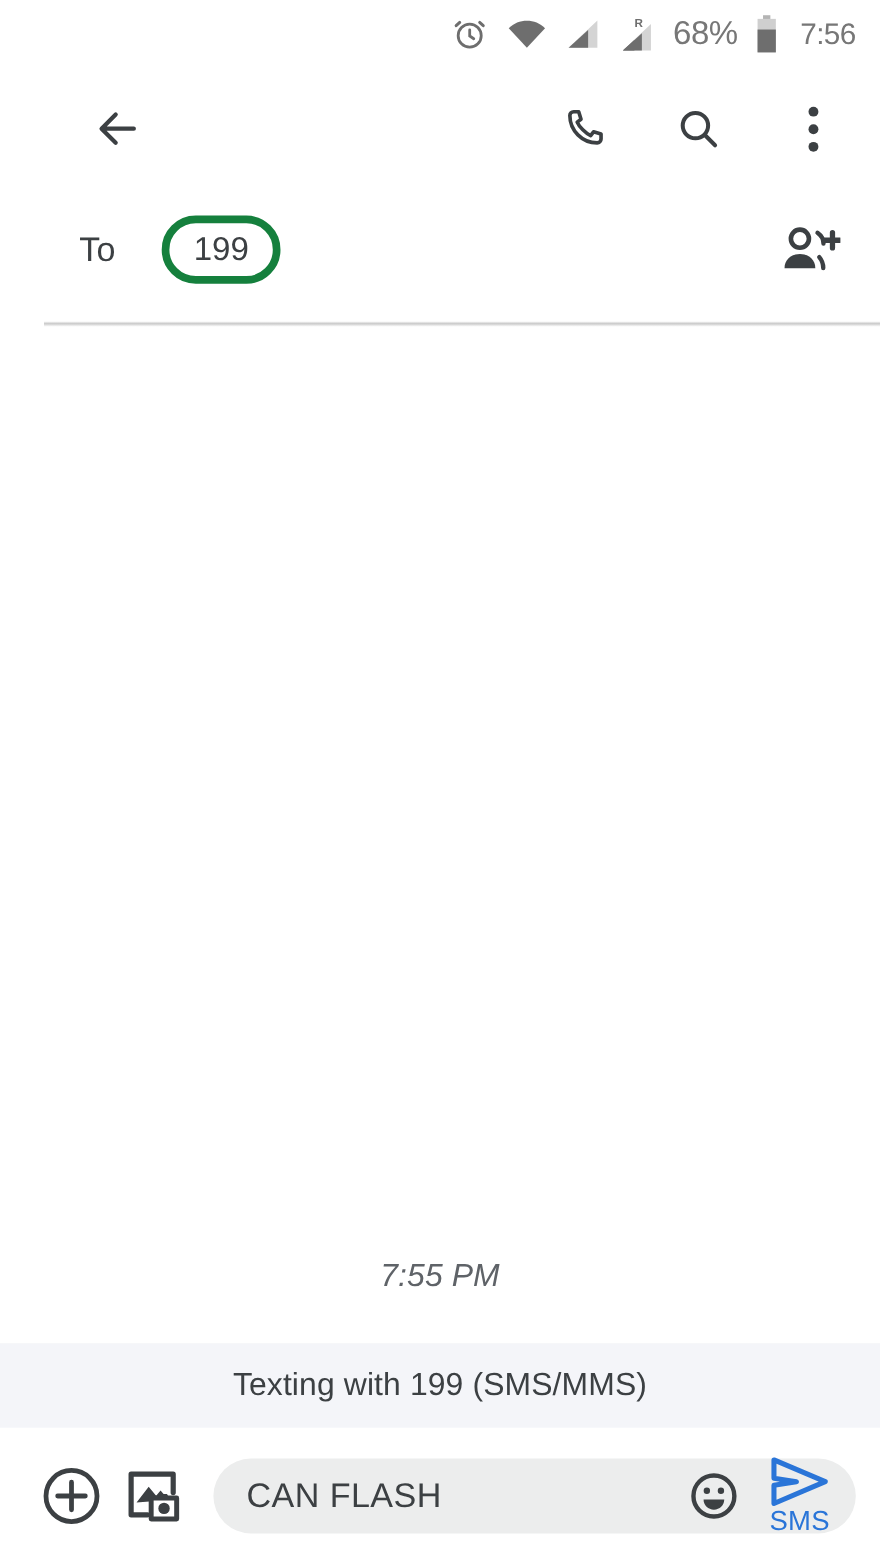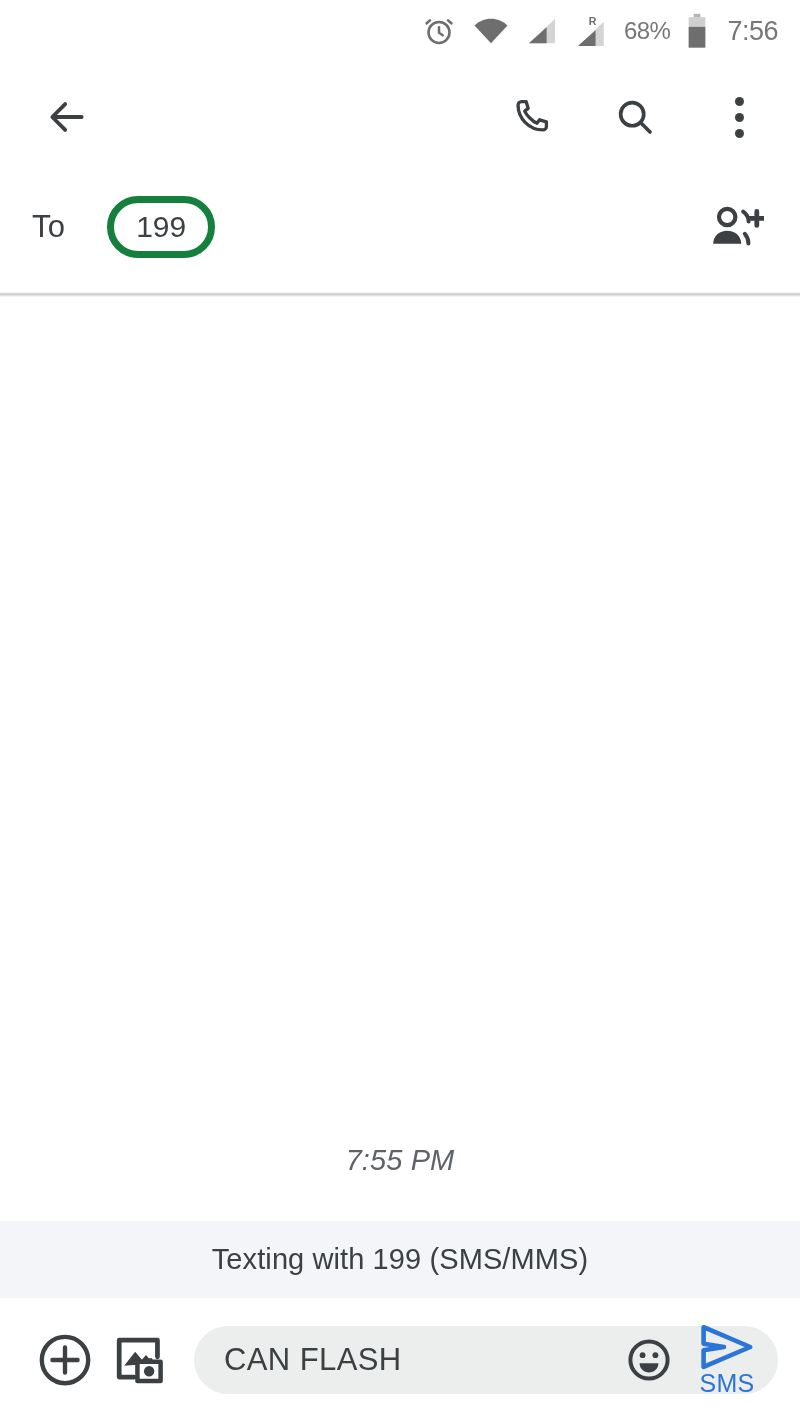--- a/index.html
+++ b/index.html
@@ -40,21 +40,21 @@
     align-items: center;
     gap: 17px;
   }
   .status-icon {
     display: flex;
     align-items: center;
     justify-content: center;
     color: #6e6e6e;
   }
   .battery-pct {
-    font-size: 24px;
+    font-size: 30px;
     color: #777777;
     letter-spacing: -0.5px;
     line-height: 1;
     font-weight: 400;
   }
   .status-clock {
     font-size: 27px;
     color: #777777;
     letter-spacing: -0.5px;
     line-height: 1;
@@ -62,20 +62,21 @@
     margin-left: 3px;
   }
 
   
   .app-header {
     flex: 0 0 235px;
     height: 235px;
     background: #ffffff;
     position: relative;
     box-sizing: border-box;
+    margin-left: 40px;
   }
   .appbar-row {
     height: 110px;
     display: flex;
     align-items: center;
     padding: 0 30px 0 36px;
     box-sizing: border-box;
   }
   .appbar-spacer { flex: 1 1 auto; }
   .appbar-btn {

